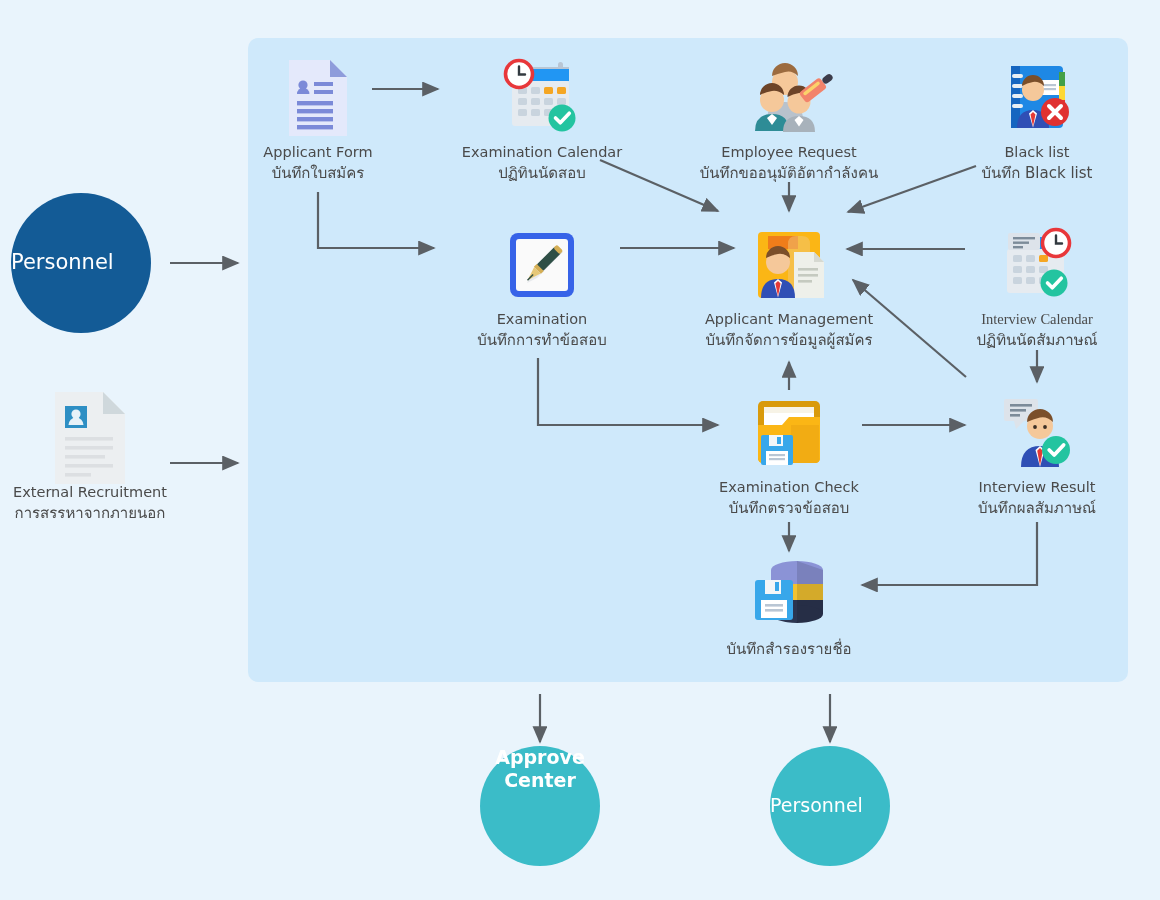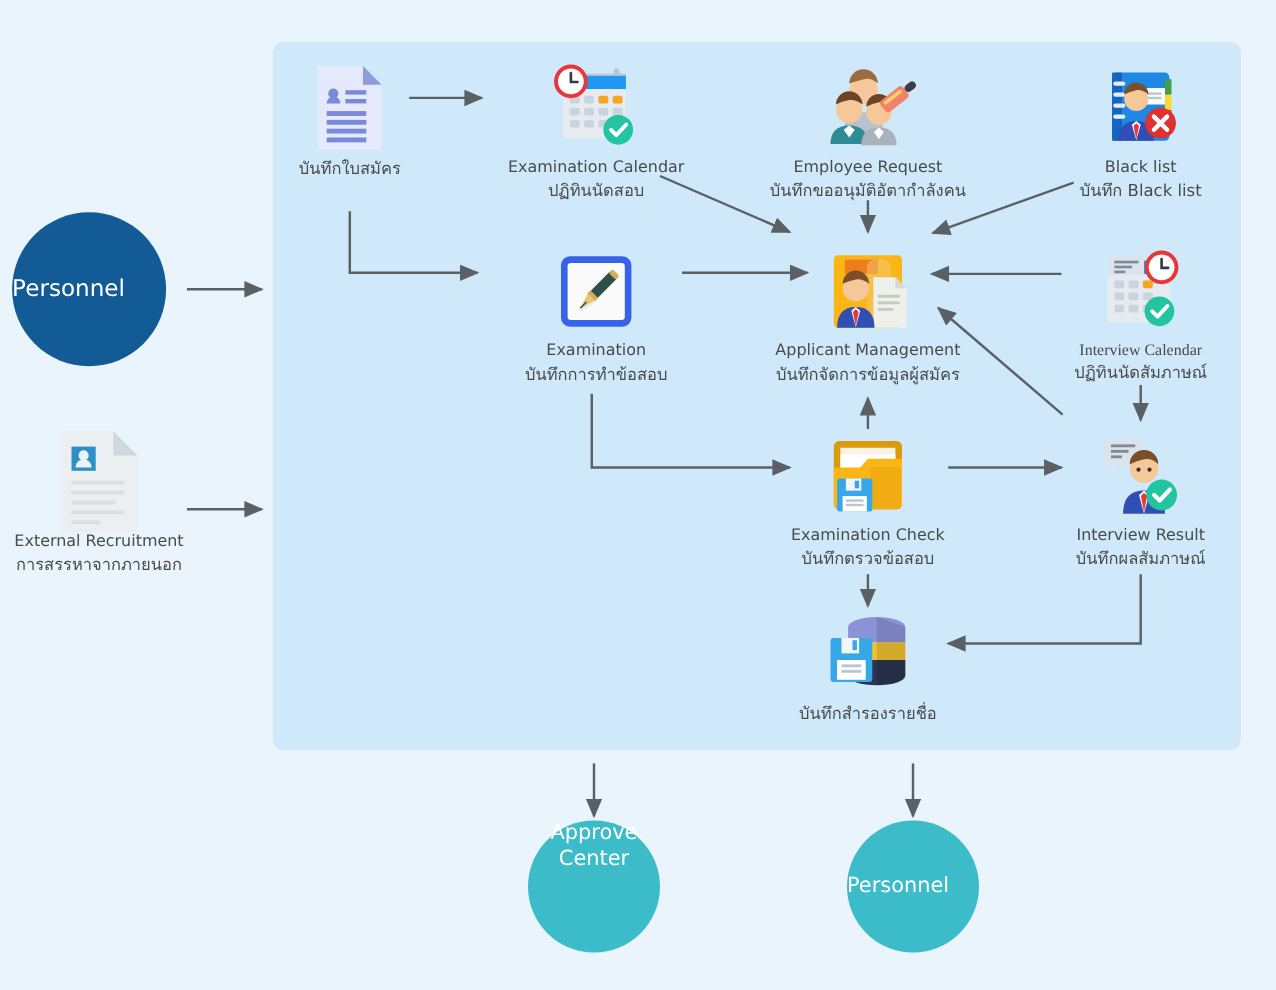--- a/index.html
+++ b/index.html
@@ -162,20 +162,21 @@
         <circle cx="17" cy="27" r="4.6" fill="#7b8ad8"></circle>
         <path d="M11,36 a6.2,6.2 0 0 1 12.4,0 z" fill="#7b8ad8"></path>
         <rect x="28" y="24" width="19" height="4" fill="#7b8ad8"></rect>
         <rect x="28" y="32" width="19" height="4" fill="#7b8ad8"></rect>
         <rect x="11" y="43" width="36" height="4.4" fill="#7b8ad8"></rect>
         <rect x="11" y="51" width="36" height="4.4" fill="#7b8ad8"></rect>
         <rect x="11" y="59" width="36" height="4.4" fill="#7b8ad8"></rect>
         <rect x="11" y="67" width="36" height="4.4" fill="#7b8ad8"></rect>
       </svg>
     </div>
+    <div class="title">Applicant Form</div>
     <div class="subtitle">บันทึกใบสมัคร</div>
   </div>
 
   <div class="node" style="left:542px; top:53px; width:250px;">
     <div class="icon-wrap">
       <svg width="82" height="80" viewBox="0 0 82 80">
         <rect x="11" y="9" width="57" height="9" fill="#b9c6d4"></rect>
         <rect x="57" y="4" width="5" height="13" rx="2.5" fill="#b9c6d4"></rect>
         <rect x="11" y="11" width="57" height="12" fill="#2196f3"></rect>
         <rect x="11" y="23" width="57" height="45" rx="3" fill="#e6ebf0"></rect>
@@ -400,21 +401,21 @@
         <rect x="12" y="44" width="26" height="18" fill="#ffffff"></rect>
         <g fill="#b9c6d4">
           <rect x="16" y="48" width="18" height="2.6"></rect>
           <rect x="16" y="53" width="18" height="2.6"></rect>
         </g>
       </svg>
     </div>
     <div class="subtitle">บันทึกสำรองรายชื่อ</div>
   </div>
 
-  <div class="circle circle-teal" style="left:480px; top:746px; width:120px; height:120px; font-size:19px; flex-direction:column;">
+  <div class="circle circle-teal" style="left:480px; top:746px; width:120px; height:120px; font-size:19px; flex-direction:column;font-weight:bold;">
     <span>Approve</span>
     <span>Center</span>
   </div>
 
   <div class="circle circle-teal" style="left:770px; top:746px; width:120px; height:120px; font-size:19px;">
     <span>Personnel</span>
   </div>
 
 </div>
 

